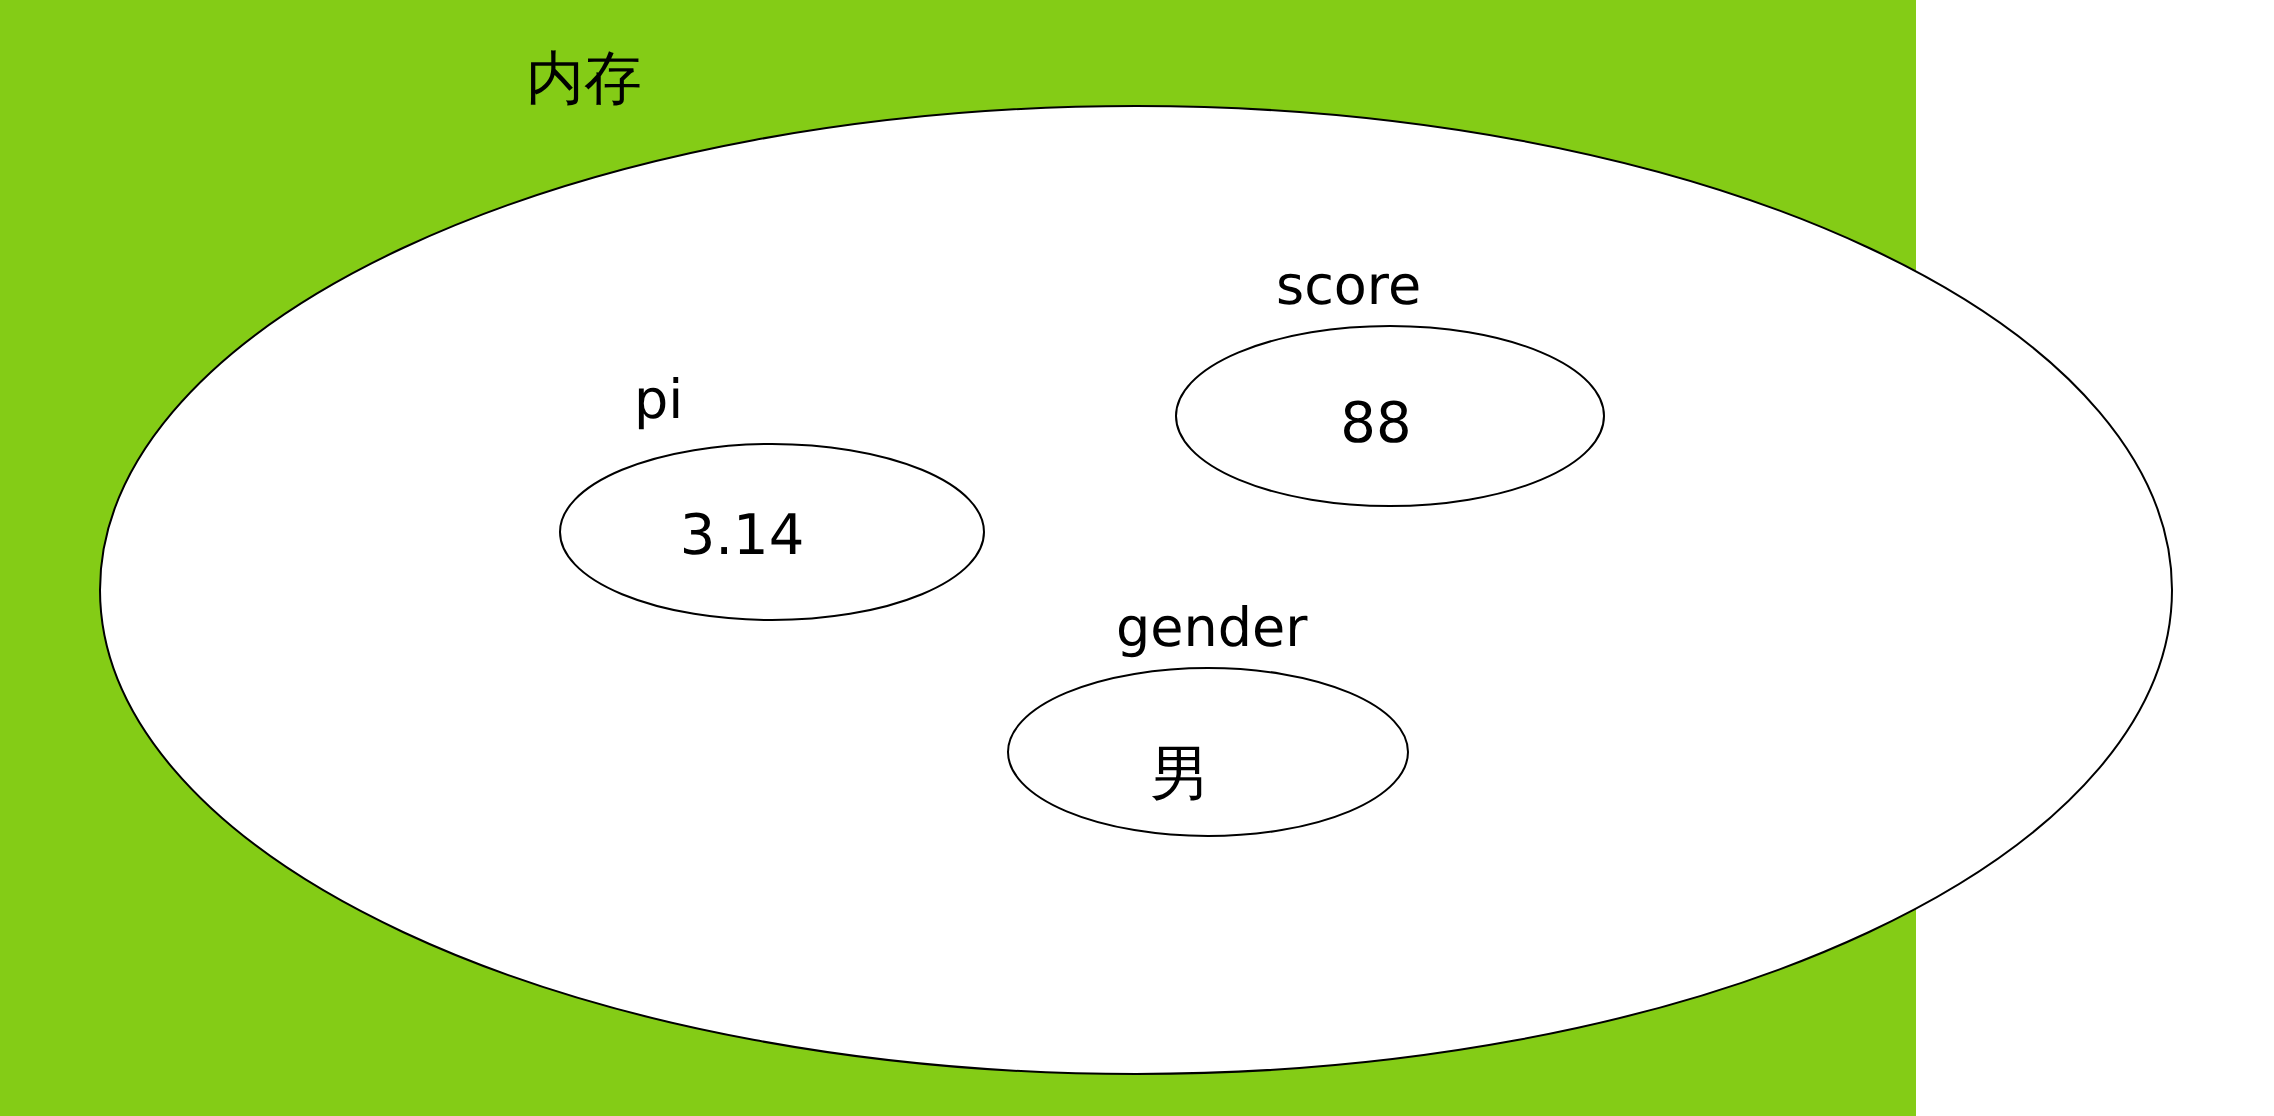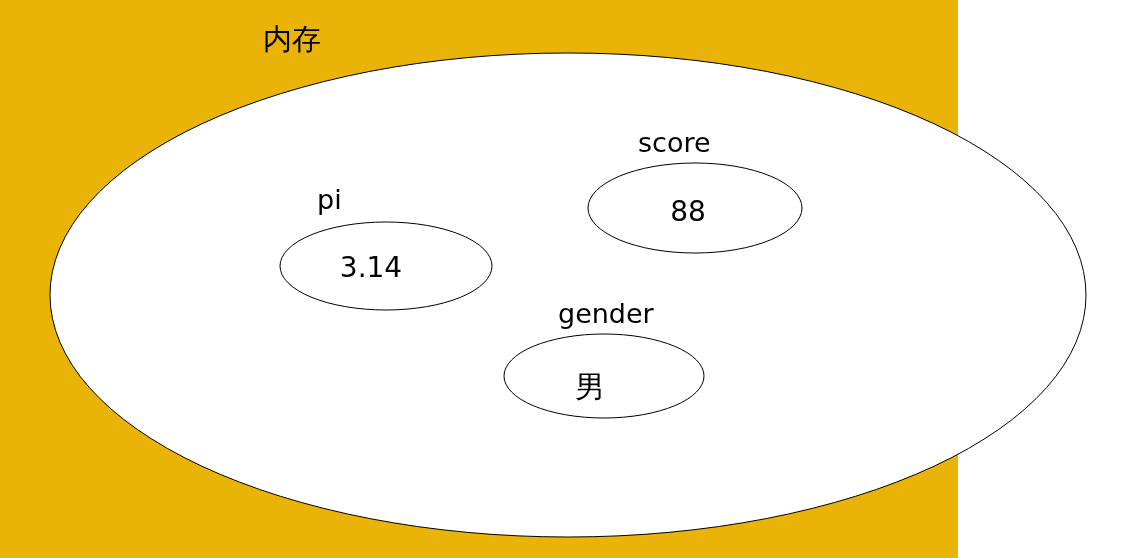--- a/index.html
+++ b/index.html
@@ -11,21 +11,21 @@
   body {
     width: 1137px;
     height: 558px;
     font-family: "DejaVu Sans", "Liberation Sans", sans-serif;
     overflow: hidden;
   }
   #canvas-wrap {
     position: relative;
     width: 958px;
     height: 558px;
-    background: #eab308;
+    background: #84cc16;
   }
   svg#diagram {
     position: absolute;
     top: 0;
     left: 0;
     width: 1137px;
     height: 558px;
     display: block;
   }
   .ellipse-outline {

